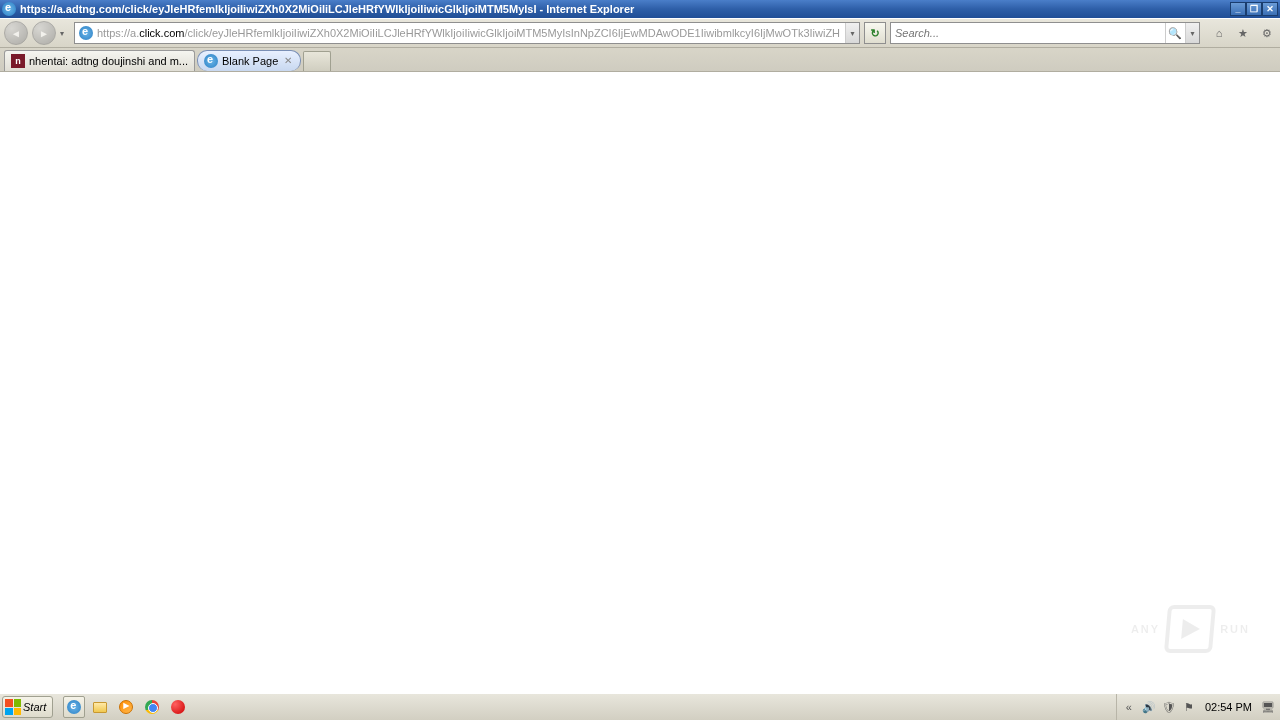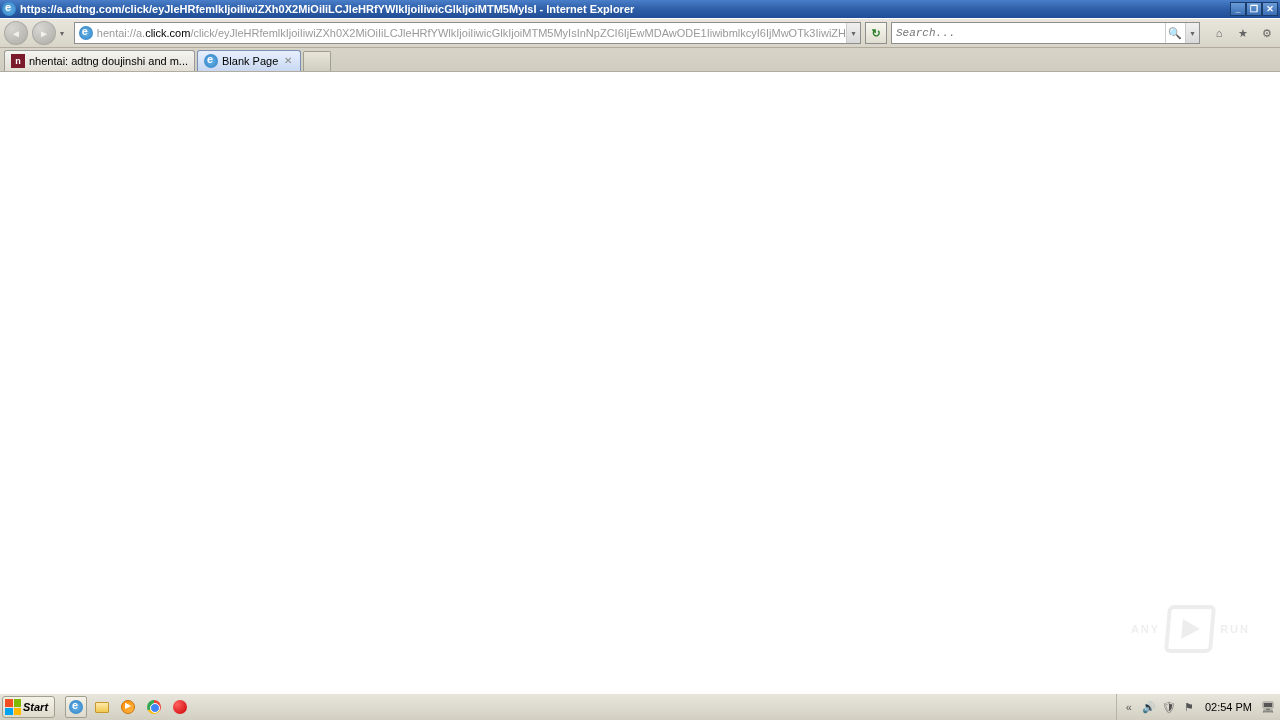--- a/index.html
+++ b/index.html
@@ -23,48 +23,48 @@
 
 .address-wrap { flex: 1; display: flex; align-items: center; height: 22px; background: #fff; border: 1px solid #8f8f8f; }
 .address-icon { width: 18px; height: 18px; margin: 0 2px; display: flex; align-items: center; justify-content: center; }
 .address-text { flex: 1; overflow: hidden; white-space: nowrap; color: #999; }
 .address-text .dark { color: #000; }
 .address-drop { width: 14px; border-left: 1px solid #ccc; text-align: center; color: #666; font-size: 8px; background: linear-gradient(to bottom, #f0f0f0, #d8d8d8); height: 100%; display: flex; align-items: center; justify-content: center; }
 
 .refresh-btn { width: 22px; height: 22px; border: 1px solid #8f8f8f; background: linear-gradient(to bottom, #f8f8f0, #e0ded0); display: flex; align-items: center; justify-content: center; color: #2a7f2a; font-weight: bold; }
 
 .search-wrap { width: 310px; display: flex; align-items: center; height: 22px; background: #fff; border: 1px solid #8f8f8f; }
-.search-input { flex: 1; border: none; outline: none; padding: 0 4px; color: #888; font-style: italic; font-size: 11px; font-family: Liberation Mono, monospace; }
+.search-input { flex: 1; border: none; outline: none; padding: 0 4px; color: #888; font-style: italic; font-size: 11px; }
 .search-btn { width: 20px; height: 100%; border-left: 1px solid #ccc; display: flex; align-items: center; justify-content: center; color: #555; }
 .search-drop { width: 14px; border-left: 1px solid #ccc; background: linear-gradient(to bottom, #f0f0f0, #d8d8d8); display: flex; align-items: center; justify-content: center; font-size: 8px; color: #666; height: 100%; }
 
 .tool-icons { display: flex; gap: 6px; margin-left: 6px; }
 .tool-icon { width: 18px; height: 18px; display: flex; align-items: center; justify-content: center; color: #666; }
 
 
 .tabbar { height: 24px; background: linear-gradient(to bottom, #d8d5c8, #cfccc0); border-bottom: 1px solid #b0ada0; display: flex; align-items: flex-end; padding: 0 4px; gap: 2px; }
 .tab { height: 21px; display: flex; align-items: center; padding: 0 6px; gap: 4px; font-size: 11px; max-width: 195px; border: 1px solid #9a9a9a; border-bottom: none; border-radius: 3px 3px 0 0; }
 .tab.inactive { background: linear-gradient(to bottom, #f5f5f0, #e0ded5); }
-.tab.active { background: linear-gradient(to bottom, #e8f0ff, #c8d8f0); border-color: #7a8fb5; }
+.tab.active { background: linear-gradient(to bottom, #e8f0ff, #c8d8f0); border-color: #7a8fb5; border-radius: 10px; }
 .tab-icon { width: 14px; height: 14px; flex-shrink: 0; }
 .tab-text { overflow: hidden; white-space: nowrap; text-overflow: ellipsis; flex: 1; }
 .tab-close { width: 12px; height: 12px; color: #888; font-size: 10px; text-align: center; flex-shrink: 0; }
 .newtab { width: 28px; height: 20px; background: linear-gradient(to bottom, #e8e6da, #d0cec0); border: 1px solid #a0a090; border-bottom: none; border-radius: 2px 2px 0 0; }
 
 
 .content { position: absolute; top: 72px; left: 0; right: 0; bottom: 27px; background: #fff; }
 
 
 .watermark { position: absolute; bottom: 40px; right: 30px; font-size: 44px; font-weight: bold; color: rgba(0,0,0,0.07); letter-spacing: 2px; display: flex; align-items: center; gap: 6px; font-family: Arial, sans-serif; }
 .watermark-play { width: 48px; height: 48px; border: 4px solid rgba(0,0,0,0.07); border-radius: 6px; position: relative; transform: skewX(-5deg); }
 .watermark-play::before { content: ''; position: absolute; left: 12px; top: 10px; border-left: 18px solid rgba(0,0,0,0.07); border-top: 10px solid transparent; border-bottom: 10px solid transparent; }
 
 
 .taskbar { position: absolute; bottom: 0; left: 0; right: 0; height: 27px; background: linear-gradient(to bottom, #e8e6dc, #d2cfc2); border-top: 1px solid #fff; display: flex; align-items: center; }
-.start-btn { height: 22px; margin: 0 2px; padding: 0 6px 0 2px; background: linear-gradient(to bottom, #f5f3e8, #dedbcc); border: 1px solid #a0a090; border-radius: 3px; display: flex; align-items: center; gap: 2px; font-weight: bold; font-style: italic; }
+.start-btn { height: 22px; margin: 0 2px; padding: 0 6px 0 2px; background: linear-gradient(to bottom, #f5f3e8, #dedbcc); border: 1px solid #a0a090; border-radius: 3px; display: flex; align-items: center; gap: 2px; font-weight: normal; font-style: italic; }
 .start-logo { width: 16px; height: 16px; display: grid; grid-template: 1fr 1fr / 1fr 1fr; gap: 1px; }
 .start-logo span:nth-child(1){ background:#f25022 } .start-logo span:nth-child(2){ background:#7fba00 } .start-logo span:nth-child(3){ background:#00a4ef } .start-logo span:nth-child(4){ background:#ffb900 }
 .taskbar-icons { display: flex; gap: 4px; margin-left: 8px; }
 .taskbar-icon { width: 22px; height: 22px; display: flex; align-items: center; justify-content: center; border: 1px solid transparent; border-radius: 2px; }
 .taskbar-icon.running { border-color: #a0a090; background: linear-gradient(to bottom,#f5f3e8,#dedbcc); }
 .taskbar-spacer { flex: 1; }
 .systray { display: flex; align-items: center; gap: 4px; padding: 0 4px; height: 100%; border-left: 1px solid #b8b5a8; }
 .systray-icon { width: 16px; height: 16px; display: flex; align-items: center; justify-content: center; color: #555; font-size: 11px; }
 .clock { padding: 0 4px; }
 
@@ -101,21 +101,21 @@
   <div class="nav-btn disabled">
       <span class="nav-arrow-right"></span>
     </div>
   <div class="dropdown-arrow">▾</div>
 
   <div class="address-wrap">
     <div class="address-icon">
         <div class="ie-e"></div>
       </div>
     <div class="address-text">
-      <span>hentai://a.</span><span class="dark">click.com</span><span>/click/eyJleHRfemlkIjoiIiwiZXh0X2MiOiIiLCJleHRfYWlkIjoiIiwicGlkIjoiMTM5MyIsInNpZCI6IjEwMDAwODE1IiwibmlkcyI6IjMwOTk3IiwiZH</span>
+      <span>https://a.</span><span class="dark">click.com</span><span>/click/eyJleHRfemlkIjoiIiwiZXh0X2MiOiIiLCJleHRfYWlkIjoiIiwicGlkIjoiMTM5MyIsInNpZCI6IjEwMDAwODE1IiwibmlkcyI6IjMwOTk3IiwiZH</span>
     </div>
     <div class="address-drop">▾</div>
   </div>
 
   <div class="refresh-btn">↻</div>
 
   <div class="search-wrap">
     <input class="search-input" placeholder="Search..." style="">
     <div class="search-btn">🔍</div>
     <div class="search-drop">▾</div>

